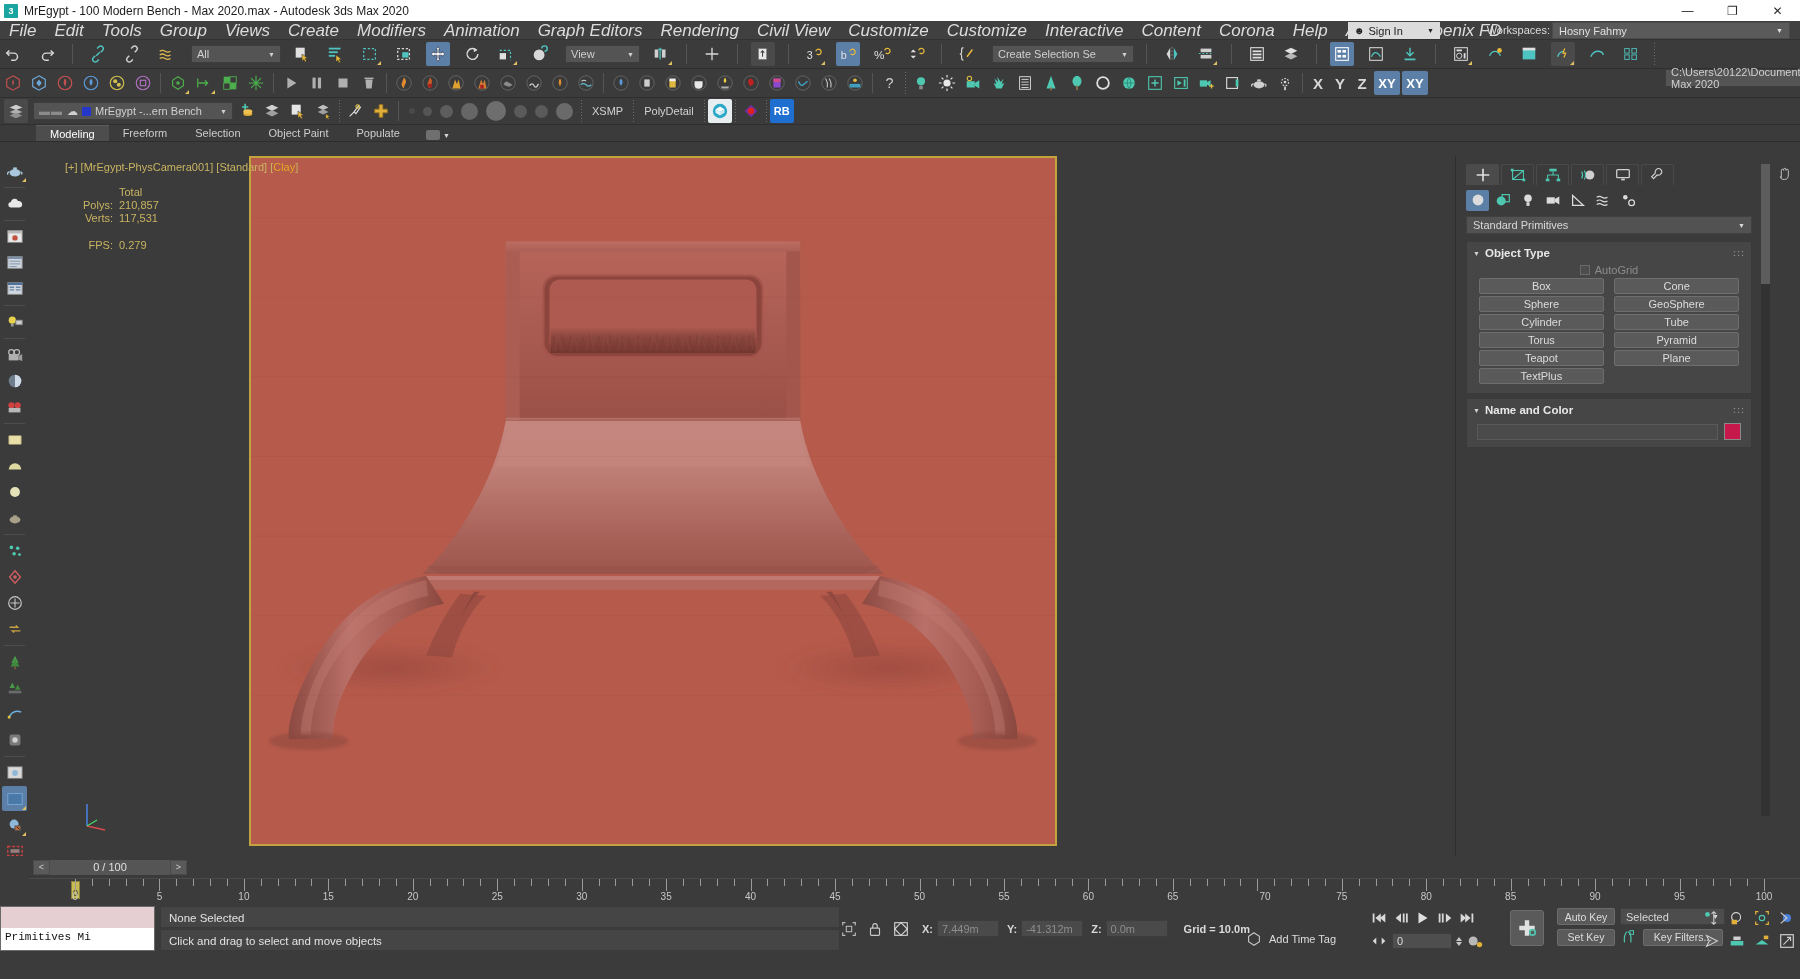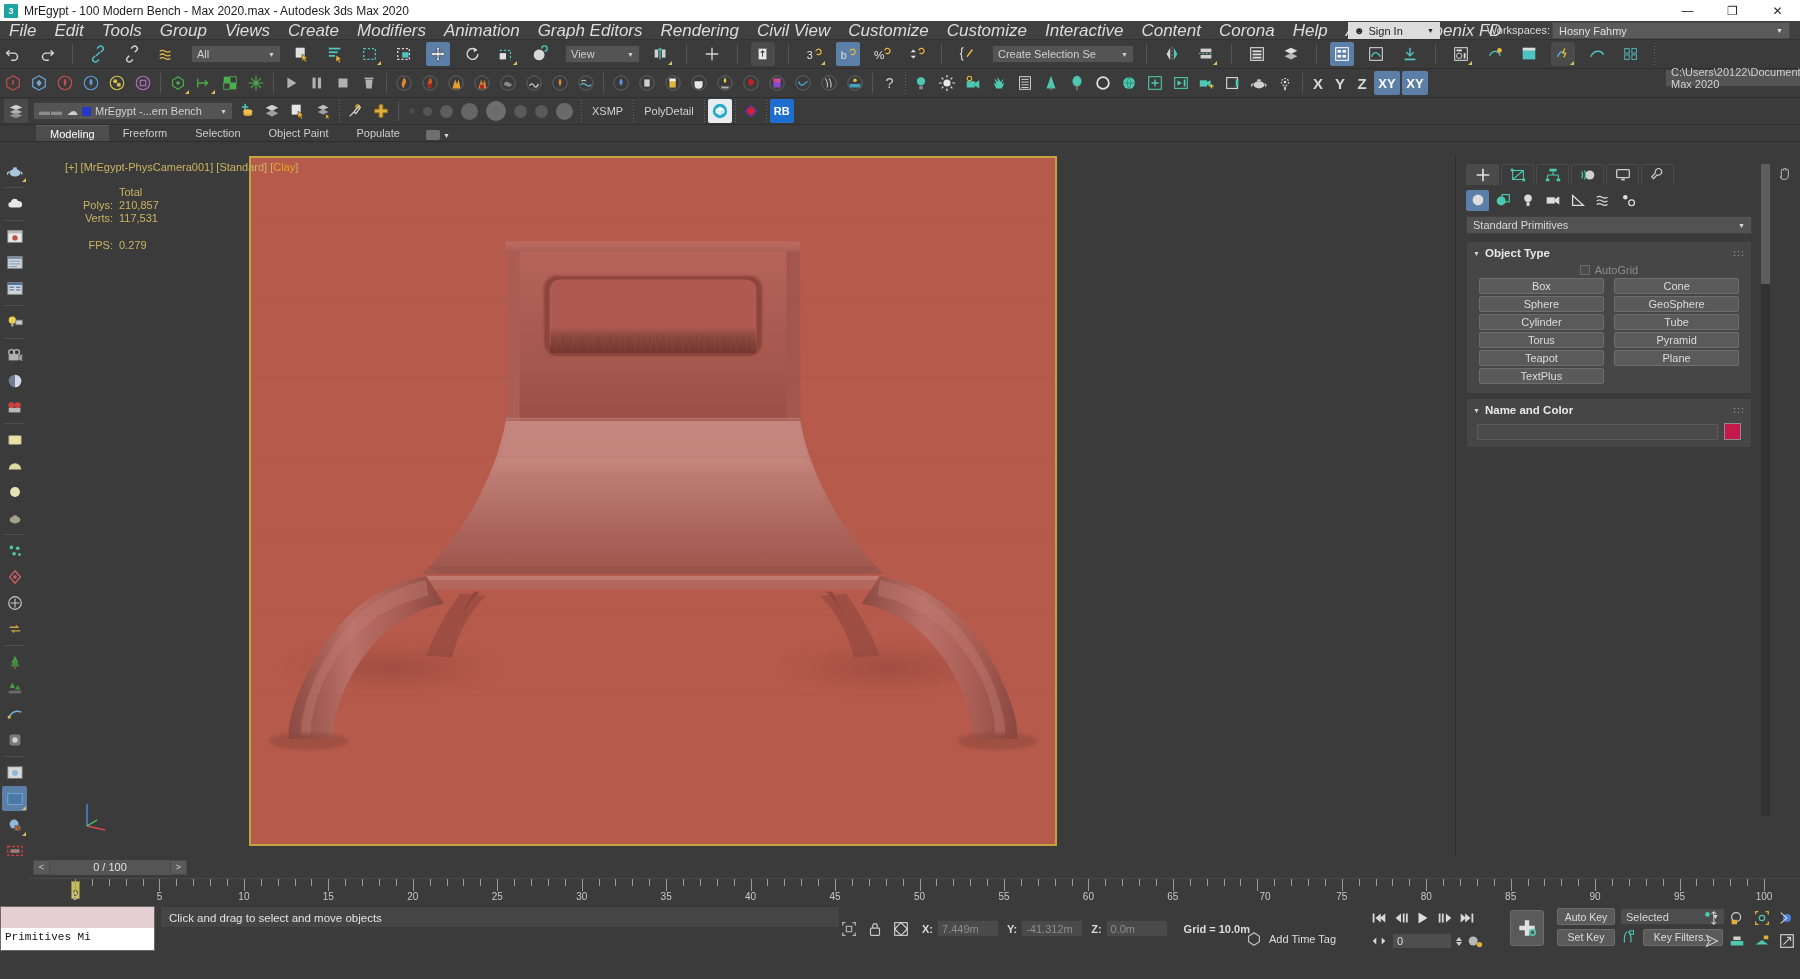--- a/index.html
+++ b/index.html
@@ -1533,20 +1533,21 @@
         </div>
     </div>
 
     <div class="statusrow">
       <div class="mxs">
         <div class="top"></div>
         <div class="bot">Primitives Mi</div>
       </div>
 
       <div class="statusbox">
+        <div class="sline">None Selected</div>
         <div class="sline">Click and drag to select and move objects</div>
       </div>
 
       <div class="coords">
         <span style="margin-right:8px;">
           <svg class="i" viewBox="0 0 20 20">
               <path d="M3 6 V3 h3 M14 3 h3 v3 M17 14 v3 h-3 M6 17 H3 v-3" fill="none" stroke="#b8b8b8" stroke-width="1.3"></path>
               <rect x="7" y="7" width="6" height="6" fill="none" stroke="#b8b8b8" stroke-width="1.2"></rect>
             </svg>
           </span>

